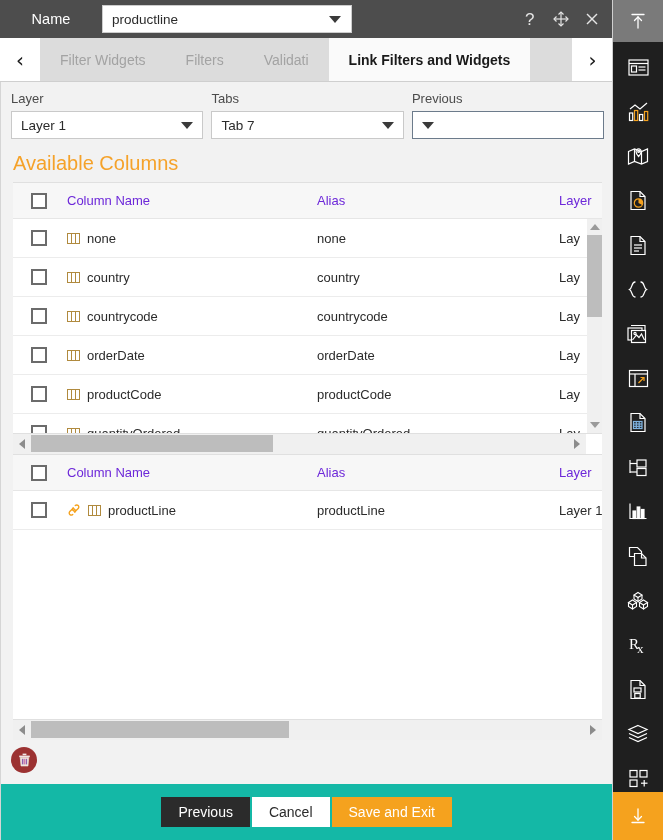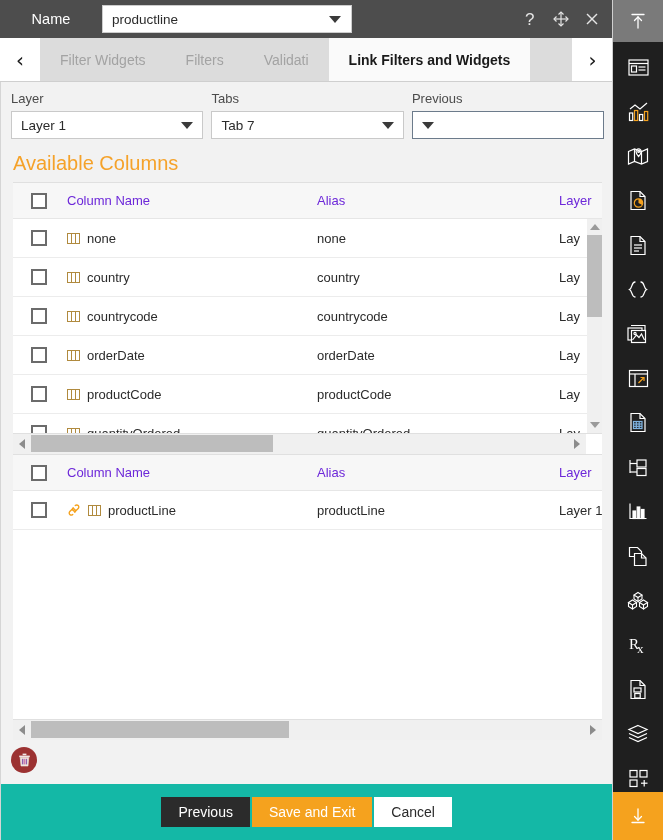--- a/index.html
+++ b/index.html
@@ -621,22 +621,22 @@
               <rect x="4.9" y="6.8" width="1.5" height="5.6" fill="#8f5fb0"></rect>
               <rect x="6.9" y="6.8" width="1.5" height="5.6" fill="#d07ab0"></rect>
               <rect x="8.9" y="6.8" width="1.2" height="5.6" fill="#8f5fb0"></rect>
             </svg>
           </span>
         </div>
       </div>
 
       <div class="footer">
         <button class="btn btn-prev">Previous</button>
+        <button class="btn btn-cancel">Cancel</button>
         <button class="btn btn-save">Save and Exit</button>
-        <button class="btn btn-cancel">Cancel</button>
       </div>
 
     </div>
   </div>
 
   <div class="rail">
     <div class="rail-top">
       <svg width="20" height="20" viewBox="0 0 20 20" stroke="#ffffff" stroke-width="1.3" fill="none" stroke-linecap="round">
         <line x1="4" y1="3.5" x2="16" y2="3.5"></line>
           <line x1="10" y1="6" x2="10" y2="17"></line>

